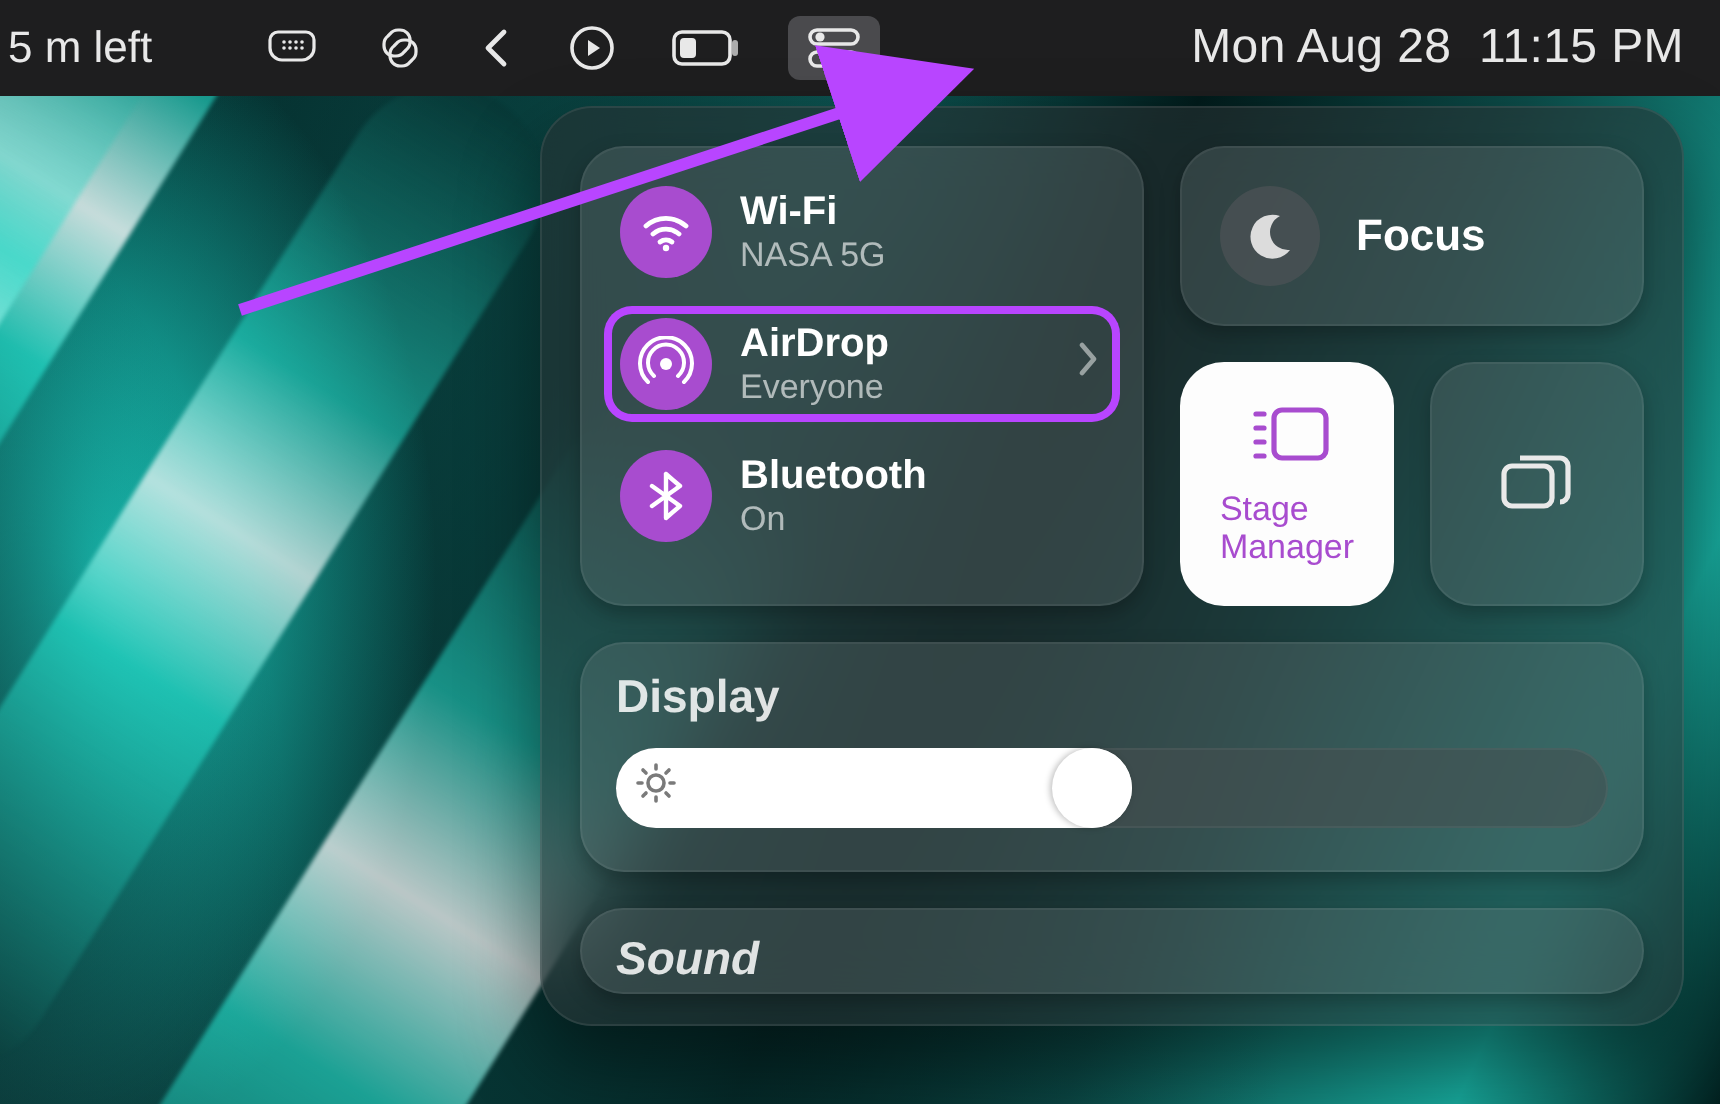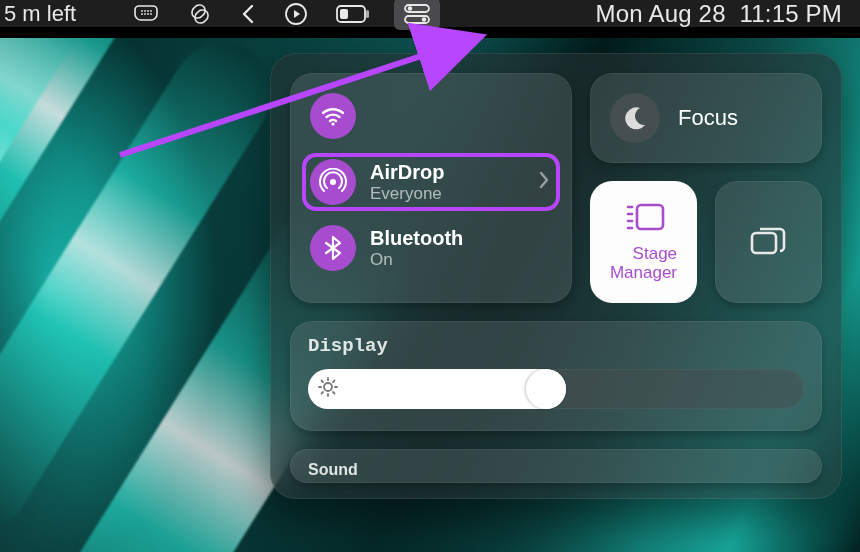--- a/index.html
+++ b/index.html
@@ -35,21 +35,21 @@
   }
   .s1 { width: 520px; height: 120px; top: 10px;  left: -260px; transform: rotate(-58deg); opacity:.9;}
   .s2 { width: 560px; height: 100px; top: 200px; left: -180px; transform: rotate(-58deg); opacity:.8;}
   .s3 { width: 640px; height: 130px; top: 380px; left: -120px; transform: rotate(-58deg); opacity:.85;}
   .s4 { width: 500px; height: 80px;  top: 120px; left: -320px; transform: rotate(-58deg); background: linear-gradient(90deg, transparent, #012323, transparent); opacity:.9;}
 
   
   .menubar {
     position: absolute;
     top: 0; left: 0; right: 0;
-    height: 27px;
+    height: 48px;
     background: #1e1e1f;
     display: flex;
     align-items: center;
     color: #e8e8e8;
     font-size: 20px;
     gap: 28px;
     padding: 0 18px 0 4px;
   }
   .menubar .left-text {
     font-size: 22px;
@@ -148,21 +148,21 @@
     display: flex;
     align-items: center;
     gap: 18px;
     padding: 0 20px;
   }
   .focus-tile .circle {
     width: 50px; height:50px; border-radius:50%;
     background: rgba(80,85,88,.65);
     display:flex; align-items:center; justify-content:center;
   }
-  .focus-tile .lbl { font-size: 22px; font-weight:400;}
+  .focus-tile .lbl { font-size: 22px; font-weight:700;}
 
   .two-sq {
     display:flex; gap:18px;
   }
   .sq {
     flex:1;
     height: 122px;
     border-radius: 22px;
     display:flex;
     flex-direction:column;
@@ -172,31 +172,30 @@
   }
   .sq.stage {
     background: #fdfdfd;
     color: #a84ccf;
   }
   .sq.mirror {
     background: rgba(120,130,132,0.28);
     color: #e9e9e9;
     box-shadow: 0 0 0 1px rgba(255,255,255,.06) inset, 0 4px 10px rgba(0,0,0,.25);
   }
-  .sq .sq-label { font-size:17px; font-weight:500; text-align:right; line-height:1.1;}
+  .sq .sq-label { font-size:17px; font-weight:500; text-align:left; line-height:1.1;}
 
   
   .display-tile {
     margin-top: 18px;
     padding: 14px 18px 22px;
   }
   .display-tile .hdr {
-    font-size: 19px; font-weight:600; color: rgba(255,255,255,.85);
+    font-size: 23px; font-weight:600; color: rgba(255,255,255,.85);
     margin-bottom: 12px;
-    font-family: Liberation Mono, monospace;
   }
   .slider {
     position: relative;
     height: 40px;
     border-radius: 20px;
     background: rgba(70,78,80,.55);
     box-shadow: 0 0 0 1px rgba(255,255,255,.05) inset;
   }
   .slider .fill {
     position:absolute; left:0; top:0; bottom:0;
@@ -214,21 +213,21 @@
   .slider .bright-icon {
     position:absolute; left:10px; top:50%; transform:translateY(-50%);
     color:#7a7a7a;
   }
 
   .sound-tile {
     margin-top: 18px;
     padding: 12px 18px 4px;
   }
   .sound-tile .hdr {
-    font-size: 16px; font-weight:600; color: rgba(255,255,255,.85);
+    font-size: 23px; font-weight:600; color: rgba(255,255,255,.85); font-style: italic;
   }
 
   
   .arrow {
     position:absolute;
     top: 0; left: 0;
     pointer-events:none;
   }
 </style>
 </head>
@@ -308,20 +307,24 @@
     <div class="tile conn">
 
       <div class="conn-item">
         <div class="circle">
           <svg width="26" height="26" viewBox="0 0 26 26" fill="none" stroke="#fff" stroke-width="2.4" stroke-linecap="round">
             <path d="M3 10 a15 15 0 0 1 20 0"></path>
             <path d="M6.5 14 a10 10 0 0 1 13 0"></path>
             <path d="M10 18 a5 5 0 0 1 6 0"></path>
             <circle cx="13" cy="21" r="1.6" fill="#fff" stroke="none"></circle>
           </svg>
+        </div>
+        <div class="labels">
+          <span class="title">Wi-Fi</span>
+          <span class="sub">NASA 5G</span>
         </div>
       </div>
 
       <div class="conn-item airdrop-highlight">
         <div class="circle">
           <svg width="28" height="28" viewBox="0 0 28 28" fill="none" stroke="#fff" stroke-width="2" stroke-linecap="round">
             <circle cx="14" cy="14" r="3" fill="#fff" stroke="none"></circle>
             <path d="M8 20 a9 9 0 1 1 12 0"></path>
             <path d="M5 23 a13 13 0 1 1 18 0"></path>
           </svg>

